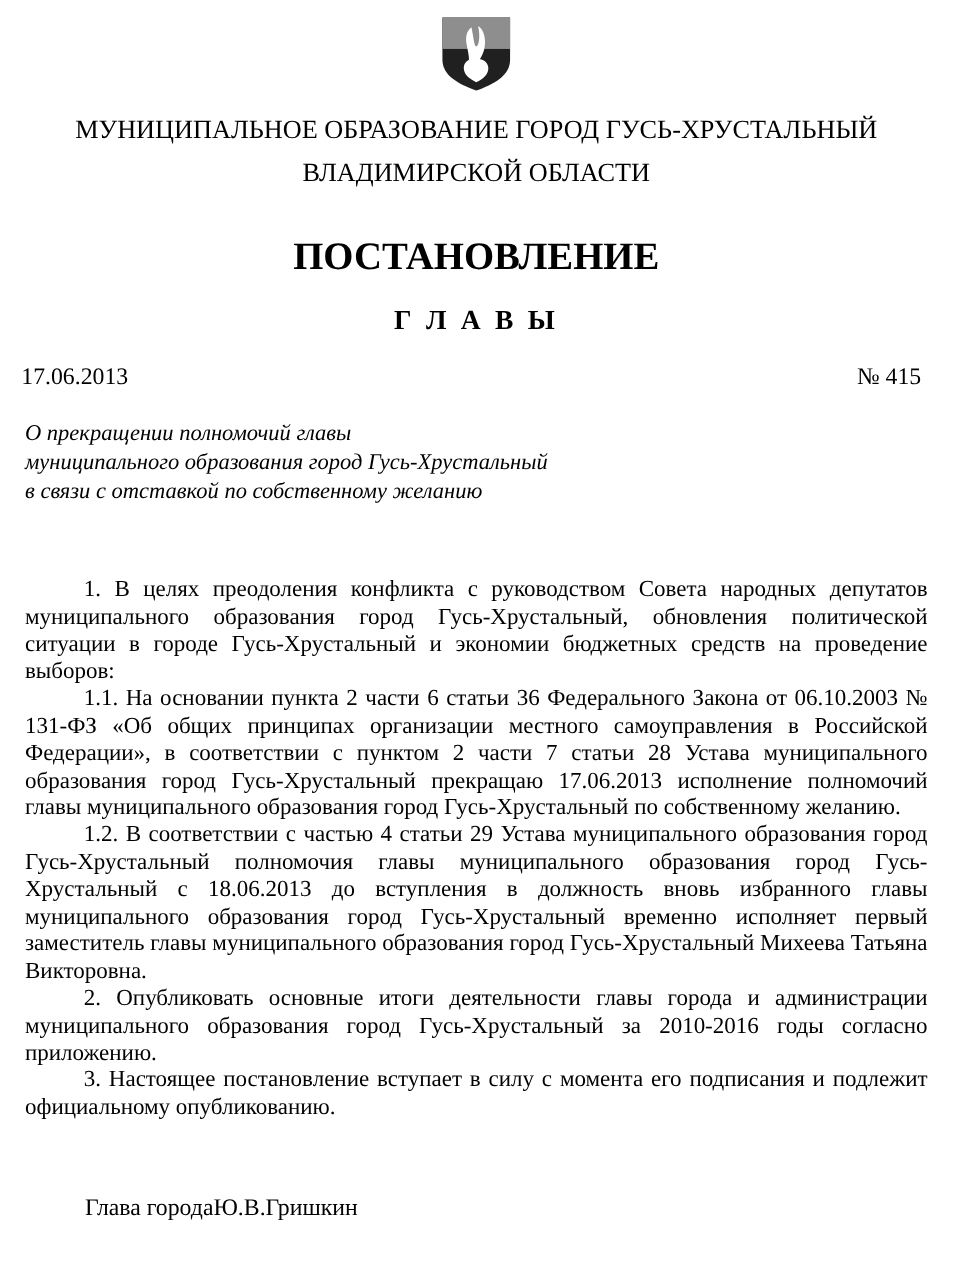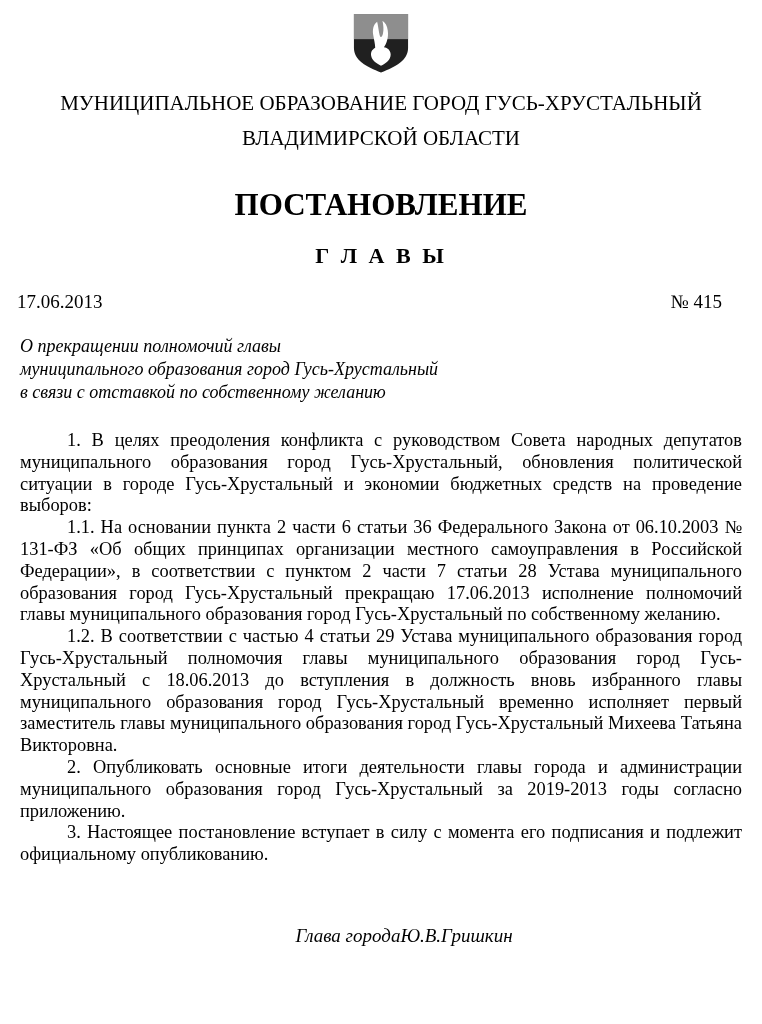--- a/index.html
+++ b/index.html
@@ -47,49 +47,48 @@
     line-height: 1;
     margin-top: 25px;
   }
   .date-row {
     margin-top: 25px;
     display: flex;
     justify-content: space-between;
     align-items: flex-end;
     font-size: 19px;
     line-height: 1;
-    padding: 0 40px 0 17px;
+    padding: 0 25px 0 17px;
   }
   .subject {
     margin-top: 24px;
     padding-left: 20px;
     font-style: italic;
     font-size: 18px;
     line-height: 23px;
   }
   .body-text {
-    margin-top: 26px;
+    margin-top: 57px;
     padding: 0 20px;
     font-size: 18.4px;
     line-height: 21.8px;
     text-align: justify;
   }
   .body-text p {
     margin: 0;
     text-indent: 47px;
   }
   .sig-row {
     margin-top: 60px;
     display: flex;
-    justify-content: center;
+    justify-content: flex-start;
     align-items: baseline;
     font-size: 19px;
     line-height: 1;
     padding: 0 22px 0 68px;
-    font-style: italic;
   }
 </style>
 </head>
 <body>
 
 <div class="page">
 
   <div class="emblem-wrap">
     <svg width="58" height="61" viewBox="0 0 60 63" aria-hidden="true">
 
@@ -127,21 +126,21 @@
   <div class="subject">
     <div>О прекращении полномочий главы</div>
     <div>муниципального образования город Гусь-Хрустальный</div>
     <div>в связи с отставкой по собственному желанию</div>
   </div>
 
   <div class="body-text">
     <p>1. В целях преодоления конфликта с руководством Совета народных депутатов муниципального образования город Гусь-Хрустальный, обновления политической ситуации в городе Гусь-Хрустальный и экономии бюджетных средств на проведение выборов:</p>
     <p>1.1. На основании пункта 2 части 6 статьи 36 Федерального Закона от 06.10.2003 № 131-ФЗ «Об общих принципах организации местного самоуправления в Российской Федерации», в соответствии с пунктом 2 части 7 статьи 28 Устава муниципального образования город Гусь-Хрустальный прекращаю 17.06.2013 исполнение полномочий главы муниципального образования город Гусь-Хрустальный по собственному желанию.</p>
     <p>1.2. В соответствии с частью 4 статьи 29 Устава муниципального образования город  Гусь-Хрустальный полномочия главы муниципального образования город Гусь-Хрустальный с 18.06.2013 до вступления в должность вновь избранного главы муниципального образования город Гусь-Хрустальный временно исполняет первый заместитель главы муниципального образования город Гусь-Хрустальный Михеева Татьяна Викторовна.</p>
-    <p>2. Опубликовать основные итоги деятельности главы города и администрации муниципального образования город Гусь-Хрустальный за 2019-2013 годы согласно приложению.</p>
+    <p>2. Опубликовать основные итоги деятельности главы города и администрации муниципального образования город Гусь-Хрустальный за 2010-2016 годы согласно приложению.</p>
     <p>3. Настоящее постановление вступает в силу с момента его подписания и подлежит официальному опубликованию.</p>
   </div>
 
   <div class="sig-row">
     <span>Глава города</span>
     <span>Ю.В.Гришкин</span>
   </div>
 
 </div>
 

